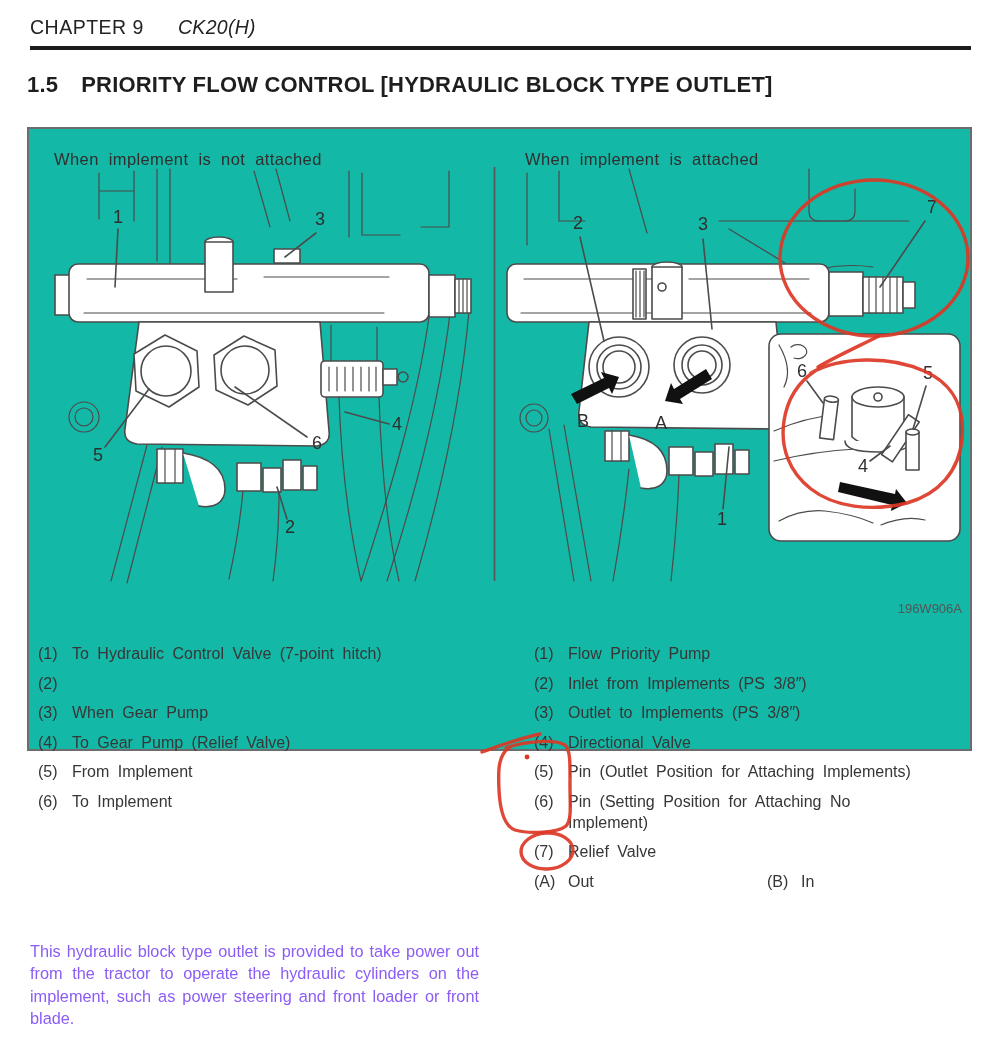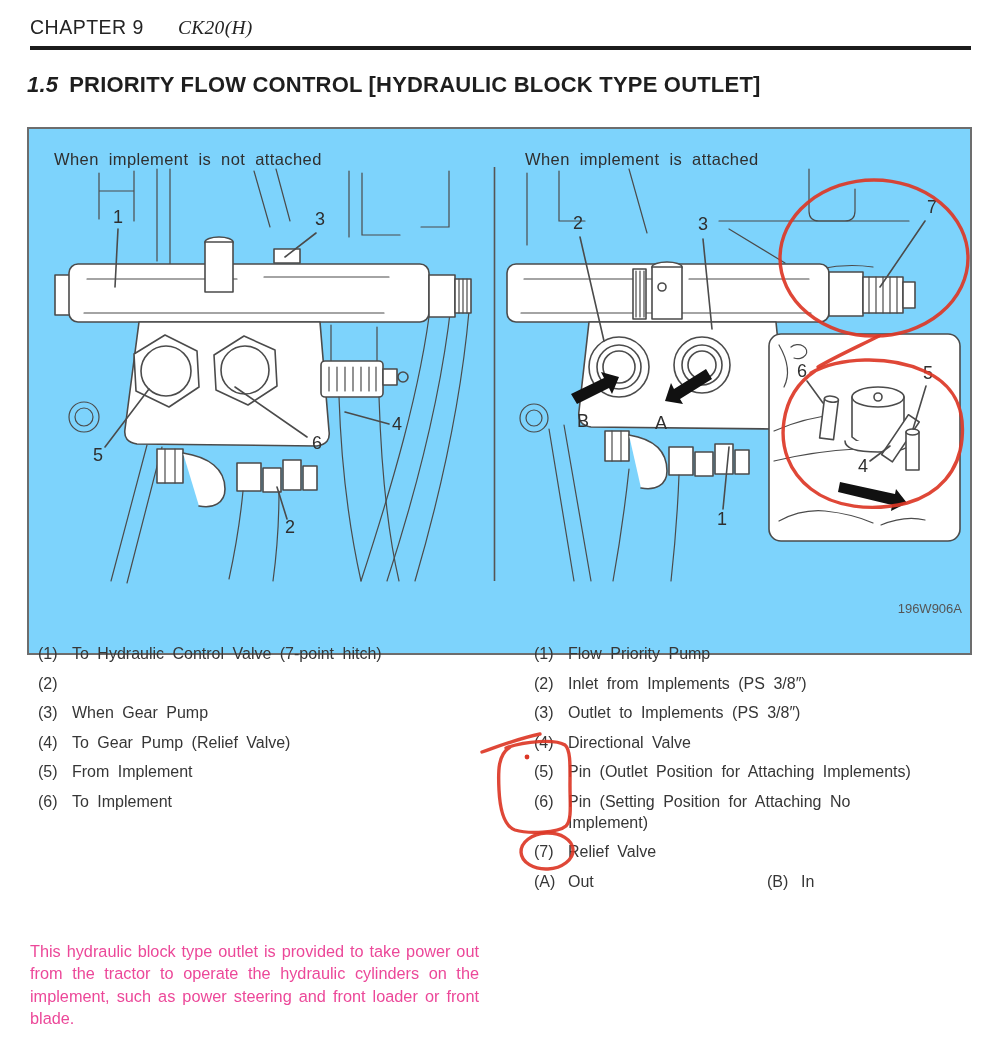--- a/index.html
+++ b/index.html
@@ -1,27 +1,27 @@
 <!DOCTYPE html>
 <html><head>
 <meta charset="utf-8">
 <style>
   * { margin:0; padding:0; box-sizing:border-box; }
   html,body { width:1002px; height:1062px; background:#fff; position:relative;
     font-family:"Liberation Sans", sans-serif; color:#2d2d2d; }
   .abs { position:absolute; }
 
   .header { left:30px; top:16px; font-size:19.5px; letter-spacing:.5px; color:#232323; }
-  .header .model { font-style:italic; margin-left:34px; letter-spacing:.3px;font-family:Liberation Serif, serif; }
+  .header .model { font-style:italic; margin-left:34px; letter-spacing:.3px; }
   .rule { left:30px; top:46px; width:941px; height:4px; background:#1c1c1c; }
 
   .sec-title { left:27px; top:72px; font-size:22px; font-weight:bold; color:#1e1e1e; letter-spacing:.2px; }
-  .sec-title .num { margin-right:11px;font-style:italic; }
-
-  .figbox { left:27px; top:127px; width:945px; height:528px; border:2px solid #6d6d6d; background:#7dd3fc; overflow:hidden; }
+  .sec-title .num { margin-right:23px; }
+
+  .figbox { left:27px; top:127px; width:945px; height:624px; border:2px solid #6d6d6d; background:#14b8a6; overflow:hidden; }
   .fig-svg { display:block; width:941px; height:490px; }
   .fig-svg text { font-family:"Liberation Sans", sans-serif; fill:#333; }
   .fig-svg .cap { font-size:16.5px; word-spacing:5px; letter-spacing:.4px; fill:#2f2f2f; }
   .fig-svg .co { font-size:18px; fill:#2f2f2f; }
   .fig-svg .code { font-size:13px; fill:#555; }
   .ln { stroke:#4b4b4b; stroke-width:1.6; fill:none; stroke-linecap:round; stroke-linejoin:round; }
   .lnw { stroke:#4b4b4b; stroke-width:1.6; fill:#fff; stroke-linecap:round; stroke-linejoin:round; }
   .lnt { stroke:#4b4b4b; stroke-width:1.2; fill:none; stroke-linecap:round; }
   .blk { fill:#111; stroke:none; }
   .red { stroke:#dc3726; stroke-width:3.4; fill:none; stroke-linecap:round; opacity:.92; }
@@ -32,21 +32,21 @@
   .lg-row { display:flex; margin-bottom:8.5px; line-height:21px; }
   .lg-num { width:34px; flex:0 0 34px; }
   .lg-txt { white-space:nowrap; }
   .lg-txt.wrap { white-space:normal; max-width:355px; }
   .ab-row { position:relative; display:flex; line-height:21px; margin-top:0.5px; }
   .ab-b { position:absolute; left:233px; top:0; display:flex; }
 
   .annot-overlay { left:470px; top:718px; width:132px; height:162px; pointer-events:none; }
 
   .para { left:30px; top:940px; width:449px; font-size:16.3px; line-height:22.3px;
-    text-align:justify; color:#ec4899; }
+    text-align:justify; color:#8b5cf6; }
 </style>
 </head>
 <body>
 
 <div class="abs header">
   <span>CHAPTER 9</span><span class="model">CK20(H)</span>
 </div>
 <div class="abs rule"></div>
 
 <div class="abs sec-title">

